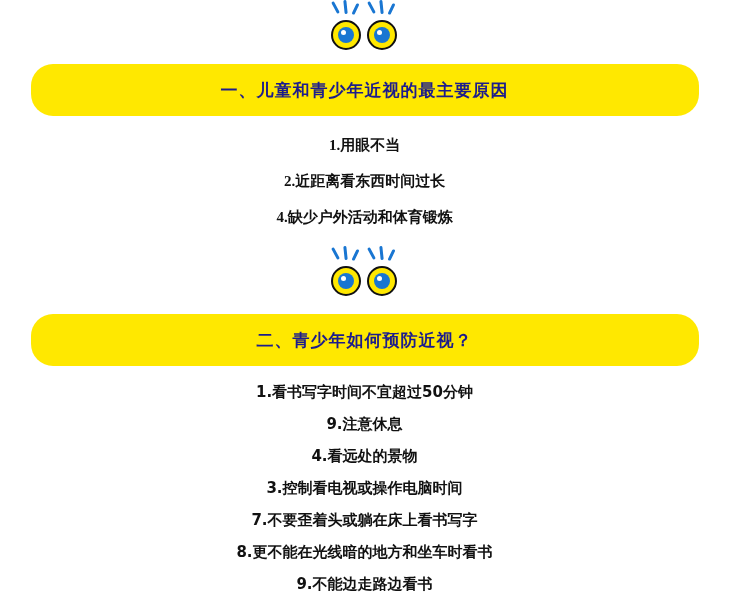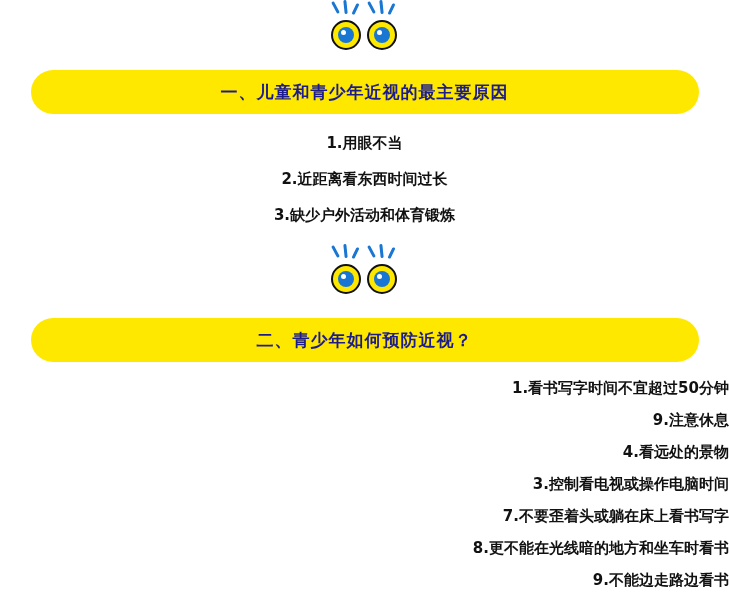--- a/index.html
+++ b/index.html
@@ -68,24 +68,24 @@
   .s2 { width: 3px; height: 14px; left: 39px; top: 0px; transform: rotate(-6deg); }
   .s3 { width: 3px; height: 12px; left: 49px; top: 3px; transform: rotate(26deg); }
   
   .s4 { width: 3px; height: 13px; left: 65px; top: 1px; transform: rotate(-28deg); }
   .s5 { width: 3px; height: 14px; left: 75px; top: 0px; transform: rotate(-6deg); }
   .s6 { width: 3px; height: 12px; left: 85px; top: 3px; transform: rotate(26deg); }
 
   
   .banner {
     width: 668px;
-    margin: 16px auto;
+    margin: 10px auto;
     background: #ffe800;
     border-radius: 22px;
-    height: 44px;
+    height: 52px;
     display: flex;
     align-items: center;
     justify-content: center;
   }
   .banner-text {
     font-size: 17px;
     font-weight: bold;
     color: #1c1c8c;
     letter-spacing: 1px;
   }
@@ -98,26 +98,26 @@
     text-align: center;
   }
   .list li {
     font-size: 15px;
     font-weight: bold;
     color: #111111;
     line-height: 1;
   }
 
   .sec1-eyes { padding-top: 2px; }
-  .sec1-list { margin-top: 22px; }
+  .sec1-list { margin-top: 22px; font-family: Liberation Serif, serif; }
   .sec1-list li { margin-bottom: 21px; }
 
   .sec2-eyes { padding-top: 6px; }
   .sec2-list { margin-top: 19px; }
-  .sec2-list li { margin-bottom: 17px; text-align: right; }
+  .sec2-list li { margin-bottom: 17px; }
 </style>
 </head>
 <body>
 
 <div class="page">
 
   <div class="eyes sec1-eyes">
     <span class="spark s1"></span>
     <span class="spark s2"></span>
     <span class="spark s3"></span>
@@ -132,21 +132,21 @@
     </span>
   </div>
 
   <div class="banner">
     <span class="banner-text">一、儿童和青少年近视的最主要原因</span>
   </div>
 
   <ul class="list sec1-list">
     <li>1.用眼不当</li>
     <li>2.近距离看东西时间过长</li>
-    <li>3.缺少户外活动和体育锻炼</li>
+    <li>4.缺少户外活动和体育锻炼</li>
   </ul>
 
   <div class="eyes sec2-eyes">
     <span class="spark s1"></span>
     <span class="spark s2"></span>
     <span class="spark s3"></span>
     <span class="spark s4"></span>
     <span class="spark s5"></span>
     <span class="spark s6"></span>
     <span class="eyeball left">

